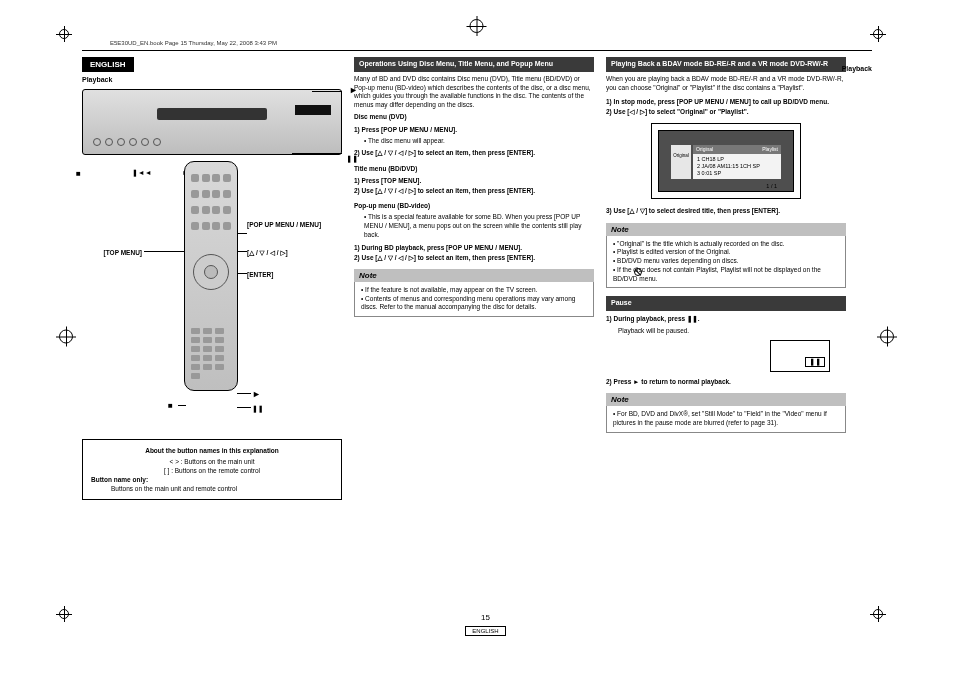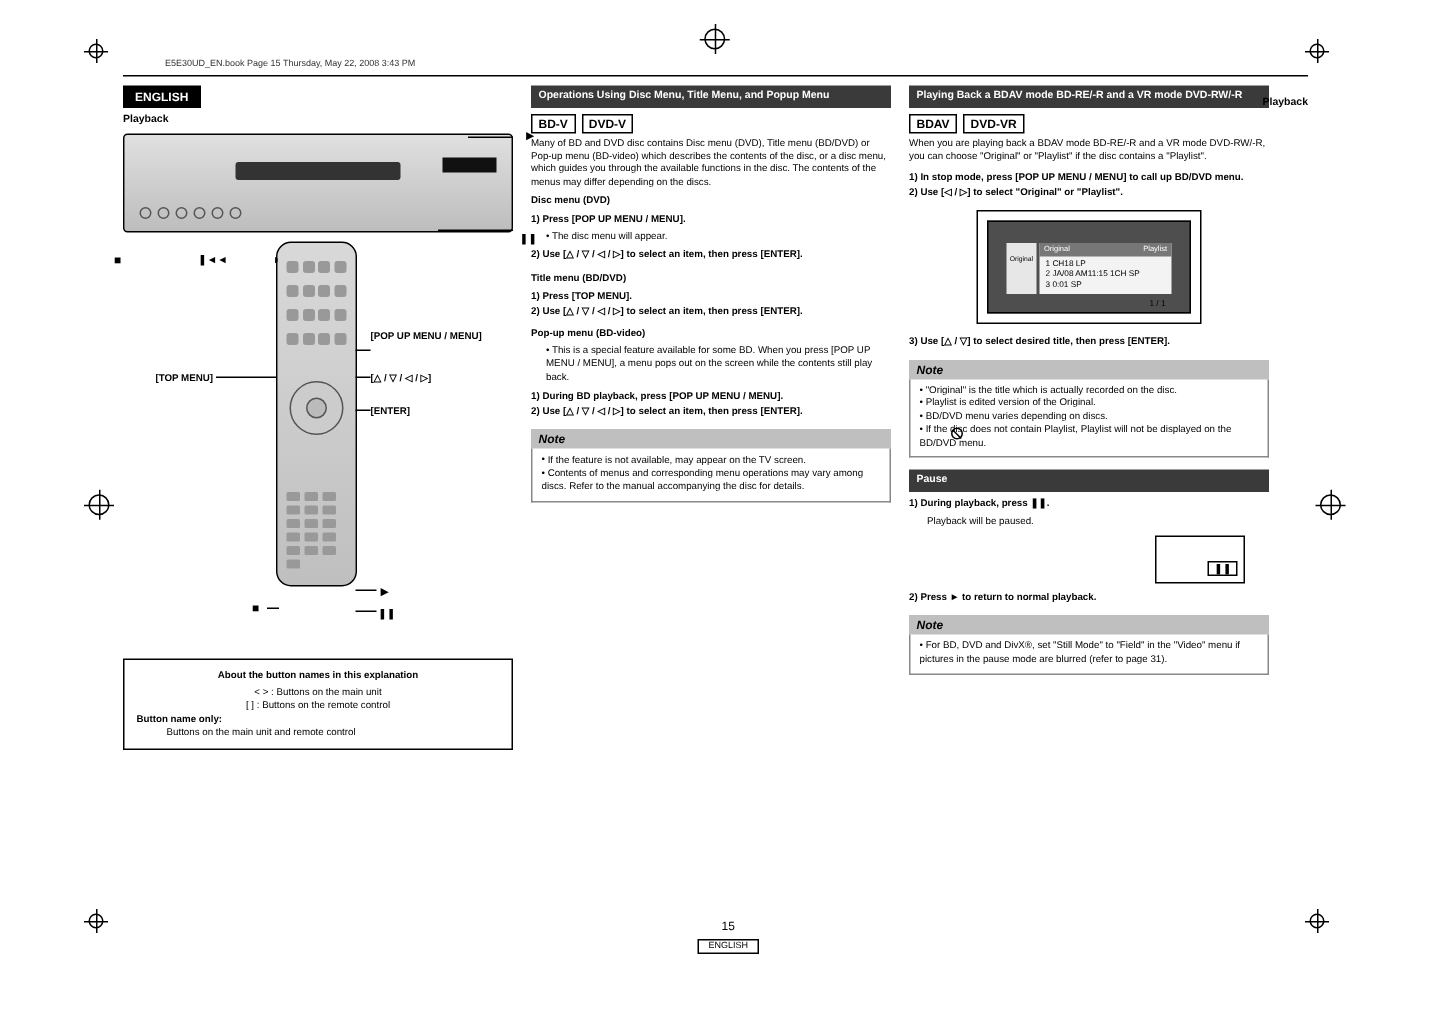--- a/index.html
+++ b/index.html
@@ -243,24 +243,20 @@
       <div class="t">About the button names in this explanation</div>
       <div style="text-align:center;">&lt; &gt; : Buttons on the main unit</div>
       <div style="text-align:center;">[   ]  : Buttons on the remote control</div>
       <div><b>Button name only:</b></div>
       <div style="padding-left:20px;">Buttons on the main unit and remote control</div>
     </div>
   </div>
 
   <div class="col col-mid">
     <div class="section-bar">Operations Using Disc Menu, Title Menu, and Popup Menu</div>
-    <div>
-      <span class="pill">BD-V</span>
-      <span class="pill">DVD-V</span>
-    </div>
     <div class="body">Many of BD and DVD disc contains Disc menu (DVD), Title menu (BD/DVD) or Pop-up menu (BD-video) which describes the contents of the disc, or a disc menu, which guides you through the available functions in the disc. The contents of the menus may differ depending on the discs.</div>
 
     <div class="body"><b>Disc menu (DVD)</b></div>
     <ol class="steps">
       <li><b>1)   Press [POP UP MENU / MENU].</b></li>
     </ol>
     <ul class="bul">
         <li>The disc menu will appear.</li>
       </ul>
     <ol class="steps">
@@ -286,24 +282,20 @@
     <div class="note-box">
       <ul>
         <li><span>If the feature is not available,       may appear on the TV screen.</span> <span class="prohibit" style="margin:0 1px; position:relative; top:-18px; left:94px;"></span></li>
         <li>Contents of menus and corresponding menu operations may vary among discs. Refer to the manual accompanying the disc for details.</li>
       </ul>
     </div>
   </div>
 
   <div class="col col-right">
     <div class="section-bar">Playing Back a BDAV mode BD-RE/-R and a VR mode DVD-RW/-R</div>
-    <div>
-      <span class="pill">BDAV</span>
-      <span class="pill">DVD-VR</span>
-    </div>
     <div class="body">When you are playing back a BDAV mode BD-RE/-R and a VR mode DVD-RW/-R, you can choose "Original" or "Playlist" if the disc contains a "Playlist".</div>
     <ol class="steps" style="margin-top:5px;">
       <li><b>1)   In stop mode, press [POP UP MENU / MENU] to call up BD/DVD menu.</b></li>
       <li><b>2)   Use [◁ / ▷] to select "Original" or "Playlist".</b></li>
     </ol>
 
     <div class="tv">
       <div class="screen">
         <div class="side">Original</div>
         <div class="panel">

